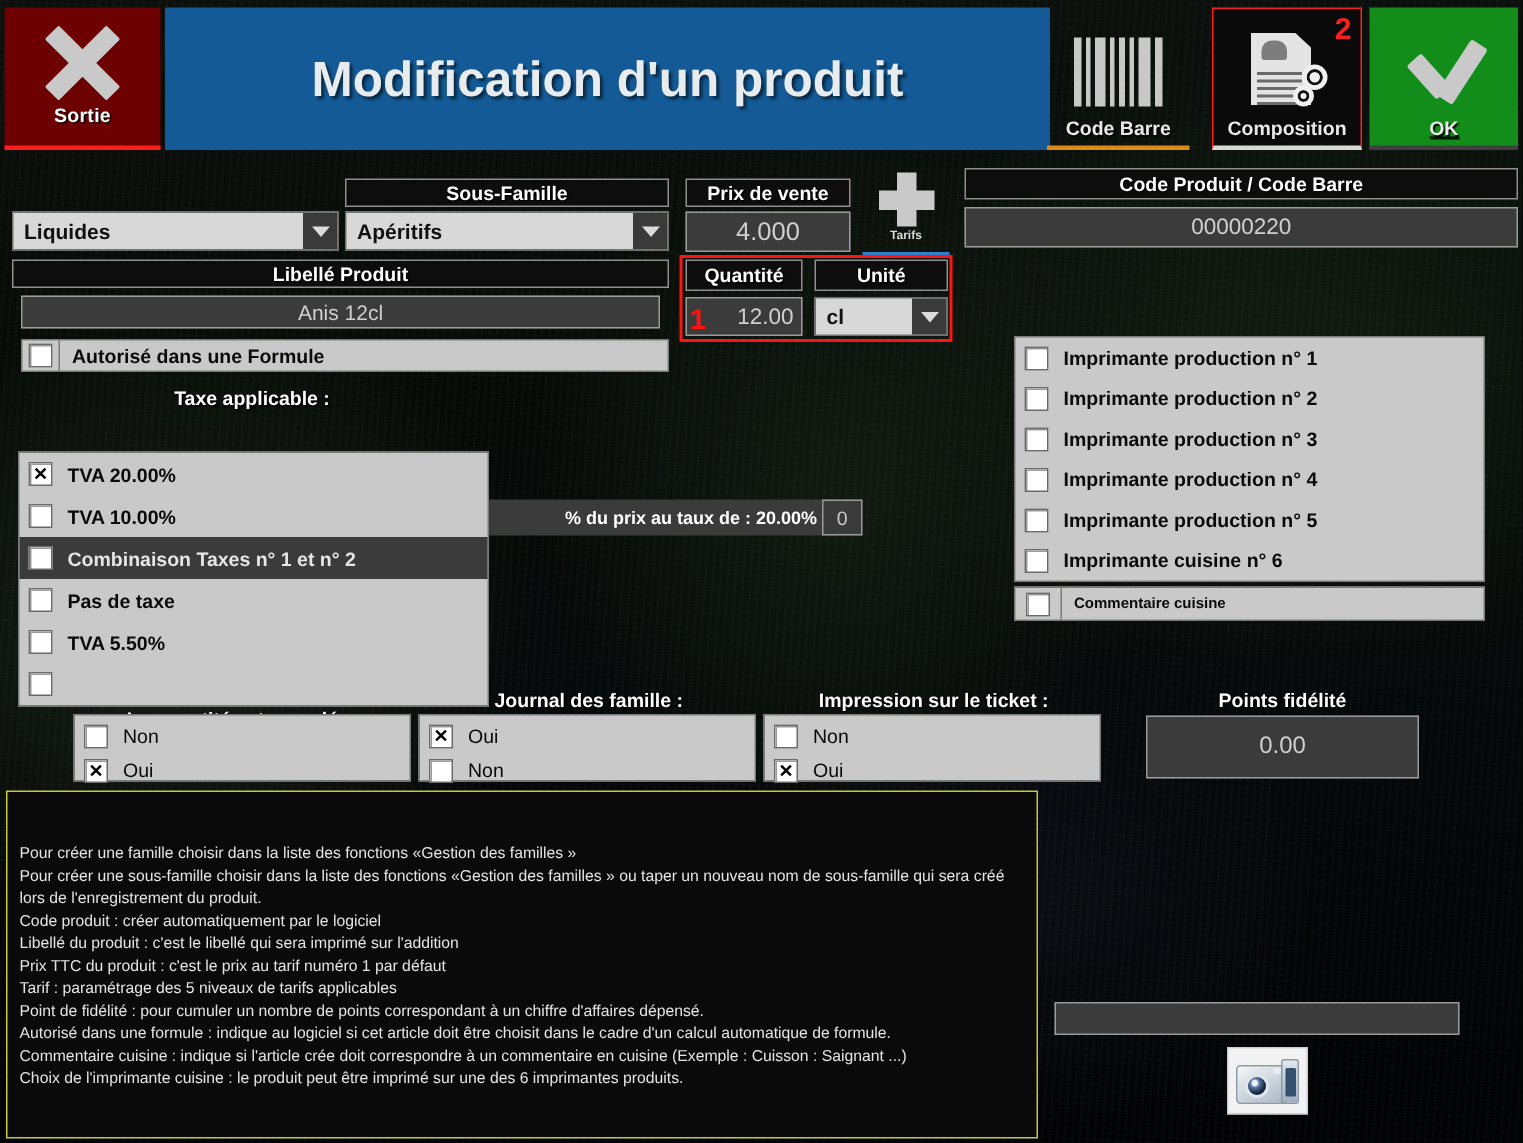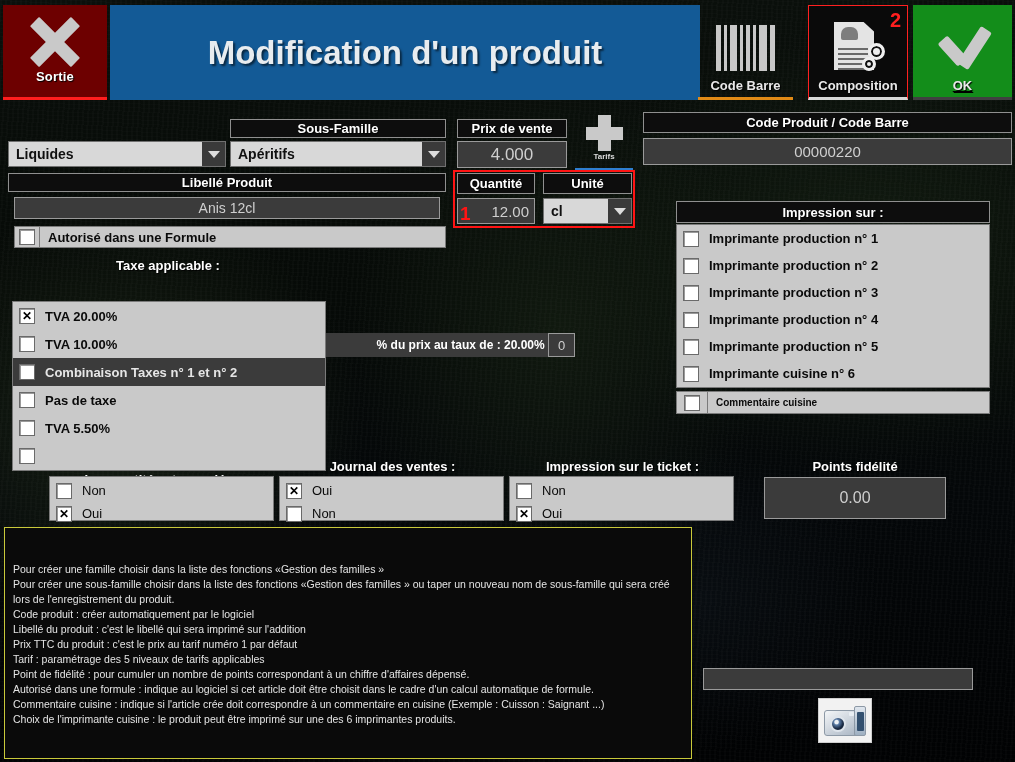--- a/index.html
+++ b/index.html
@@ -362,21 +362,20 @@
       </div>
     </div>
   <div id="combi-strip">
     <span class="t">% du prix au taux de : 20.00% :</span>
   </div>
   <div class="field" id="combi-val" style="position:absolute">0</div>
 
   <div class="hdr" id="code-hdr" style="position:absolute">Code Produit / Code Barre</div>
   <div class="field" id="code-field" style="position:absolute">00000220</div>
 
-  <div class="hdr" id="impr-hdr" style="position:absolute">Impression sur :</div>
   <div class="panel-light" id="impr-panel">
       <div class="cbrow">
         <span class="cbox"></span>
         <span class="tx">Imprimante production n° 1</span>
       </div>
       <div class="cbrow">
         <span class="cbox"></span>
         <span class="tx">Imprimante production n° 2</span>
       </div>
       <div class="cbrow">
@@ -412,21 +411,21 @@
         <span class="cbox"></span>
         <span class="tx">Non</span>
       </div>
       <div class="cbrow small">
         <span class="cbox checked"></span>
         <span class="tx">Oui</span>
       </div>
     </div>
 
   <div class="grp-title" id="g2-title">
-    <span class="lbl-white">Journal des ventes :</span>
+    <span class="lbl-white">Journal des famille :</span>
   </div>
   <div class="grp-box" id="g2-box">
       <div class="cbrow small">
         <span class="cbox checked"></span>
         <span class="tx">Oui</span>
       </div>
       <div class="cbrow small">
         <span class="cbox"></span>
         <span class="tx">Non</span>
       </div>

